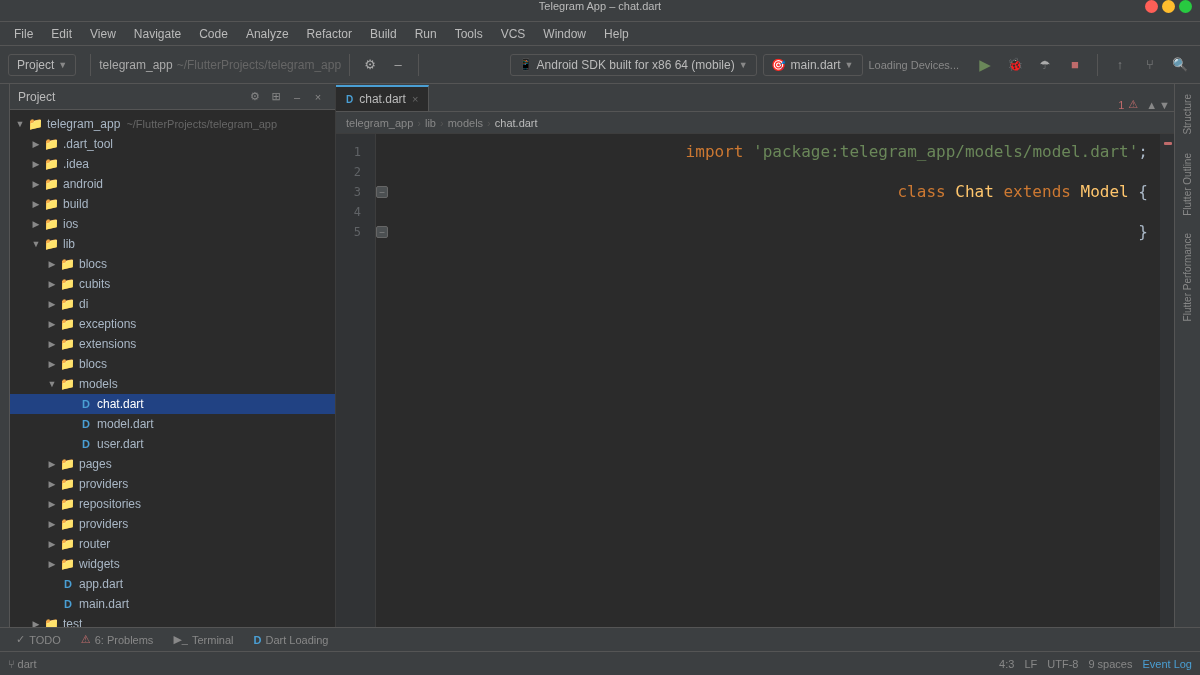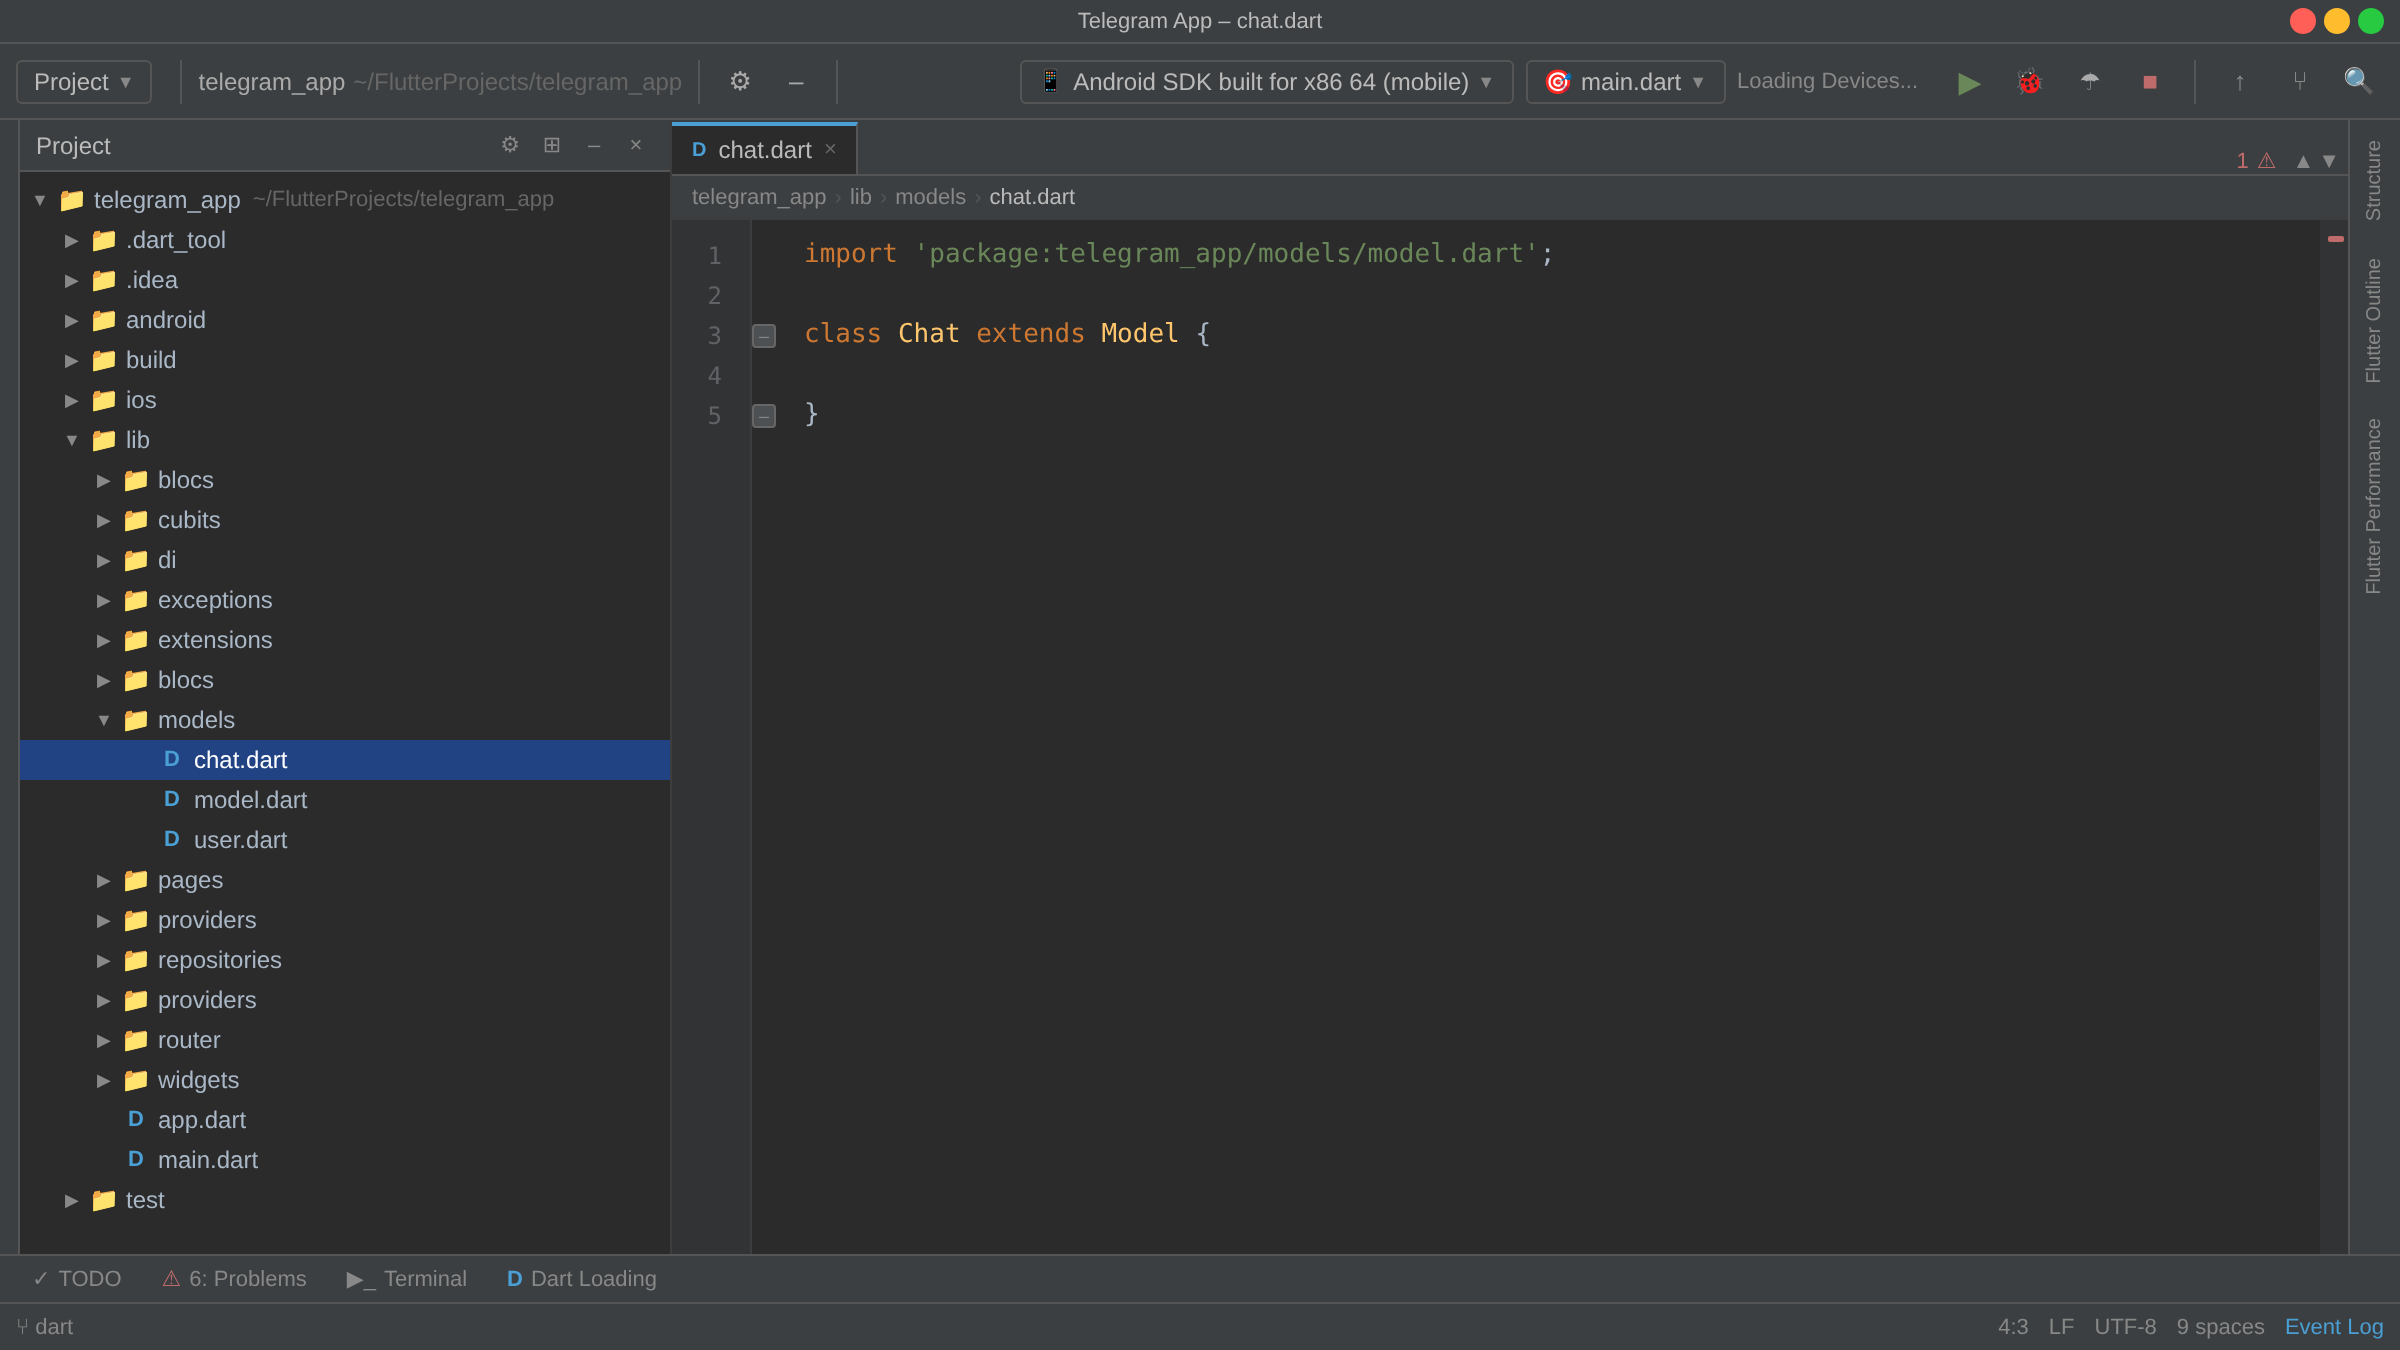--- a/index.html
+++ b/index.html
@@ -11,21 +11,21 @@
       font-family: 'Segoe UI', Arial, sans-serif;
       font-size: 12px;
       color: #a9b7c6;
     }
 
     
     .title-bar {
       height: 22px;
       background: #3c3f41;
       display: flex;
-      align-items: center;
+      align-items: flex-start;
       justify-content: center;
       font-size: 11px;
       color: #bbb;
       border-bottom: 1px solid #555;
       position: relative;
     }
     .title-bar-controls {
       position: absolute;
       right: 8px;
       display: flex;
@@ -288,24 +288,25 @@
       padding: 8px 6px 8px 0;
       text-align: right;
       border-right: 1px solid #3d3d3d;
       user-select: none;
     }
     .line-number { padding-right: 8px; }
     .code-content {
       flex: 1;
       padding: 8px 12px;
       font-family: 'Consolas', monospace;
-      font-size: 13px;
+      font-size: 16px;
       line-height: 20px;
       overflow: auto;
       background: #2b2b2b;
+      text-align: right;
     }
     .code-content::-webkit-scrollbar { width: 6px; height: 6px; }
     .code-content::-webkit-scrollbar-track { background: #2b2b2b; }
     .code-content::-webkit-scrollbar-thumb { background: #555; border-radius: 3px; }
 
     .code-line { white-space: pre; min-height: 20px; }
     .kw { color: #cc7832; } 
     .cls { color: #ffc66d; } 
     .str { color: #6a8759; } 
     .punc { color: #a9b7c6; }
@@ -437,20 +438,35 @@
 
   <div class="title-bar">
     <span>Telegram App – chat.dart</span>
     <div class="title-bar-controls">
       <span class="title-btn close"></span>
       <span class="title-btn min"></span>
       <span class="title-btn max"></span>
     </div>
   </div>
 
+  <div class="menu-bar">
+    <span class="menu-item">File</span>
+    <span class="menu-item">Edit</span>
+    <span class="menu-item">View</span>
+    <span class="menu-item">Navigate</span>
+    <span class="menu-item">Code</span>
+    <span class="menu-item">Analyze</span>
+    <span class="menu-item">Refactor</span>
+    <span class="menu-item">Build</span>
+    <span class="menu-item">Run</span>
+    <span class="menu-item">Tools</span>
+    <span class="menu-item">VCS</span>
+    <span class="menu-item">Window</span>
+    <span class="menu-item">Help</span>
+  </div>
 
   <div class="toolbar">
     <div class="project-selector">
       <span>Project</span>
       <span style="font-size:9px;color:#888;">▼</span>
     </div>
     <div class="toolbar-sep"></div>
     <div class="breadcrumb">
       <span>telegram_app</span>
       <span class="breadcrumb-sep">~/FlutterProjects/telegram_app</span>

